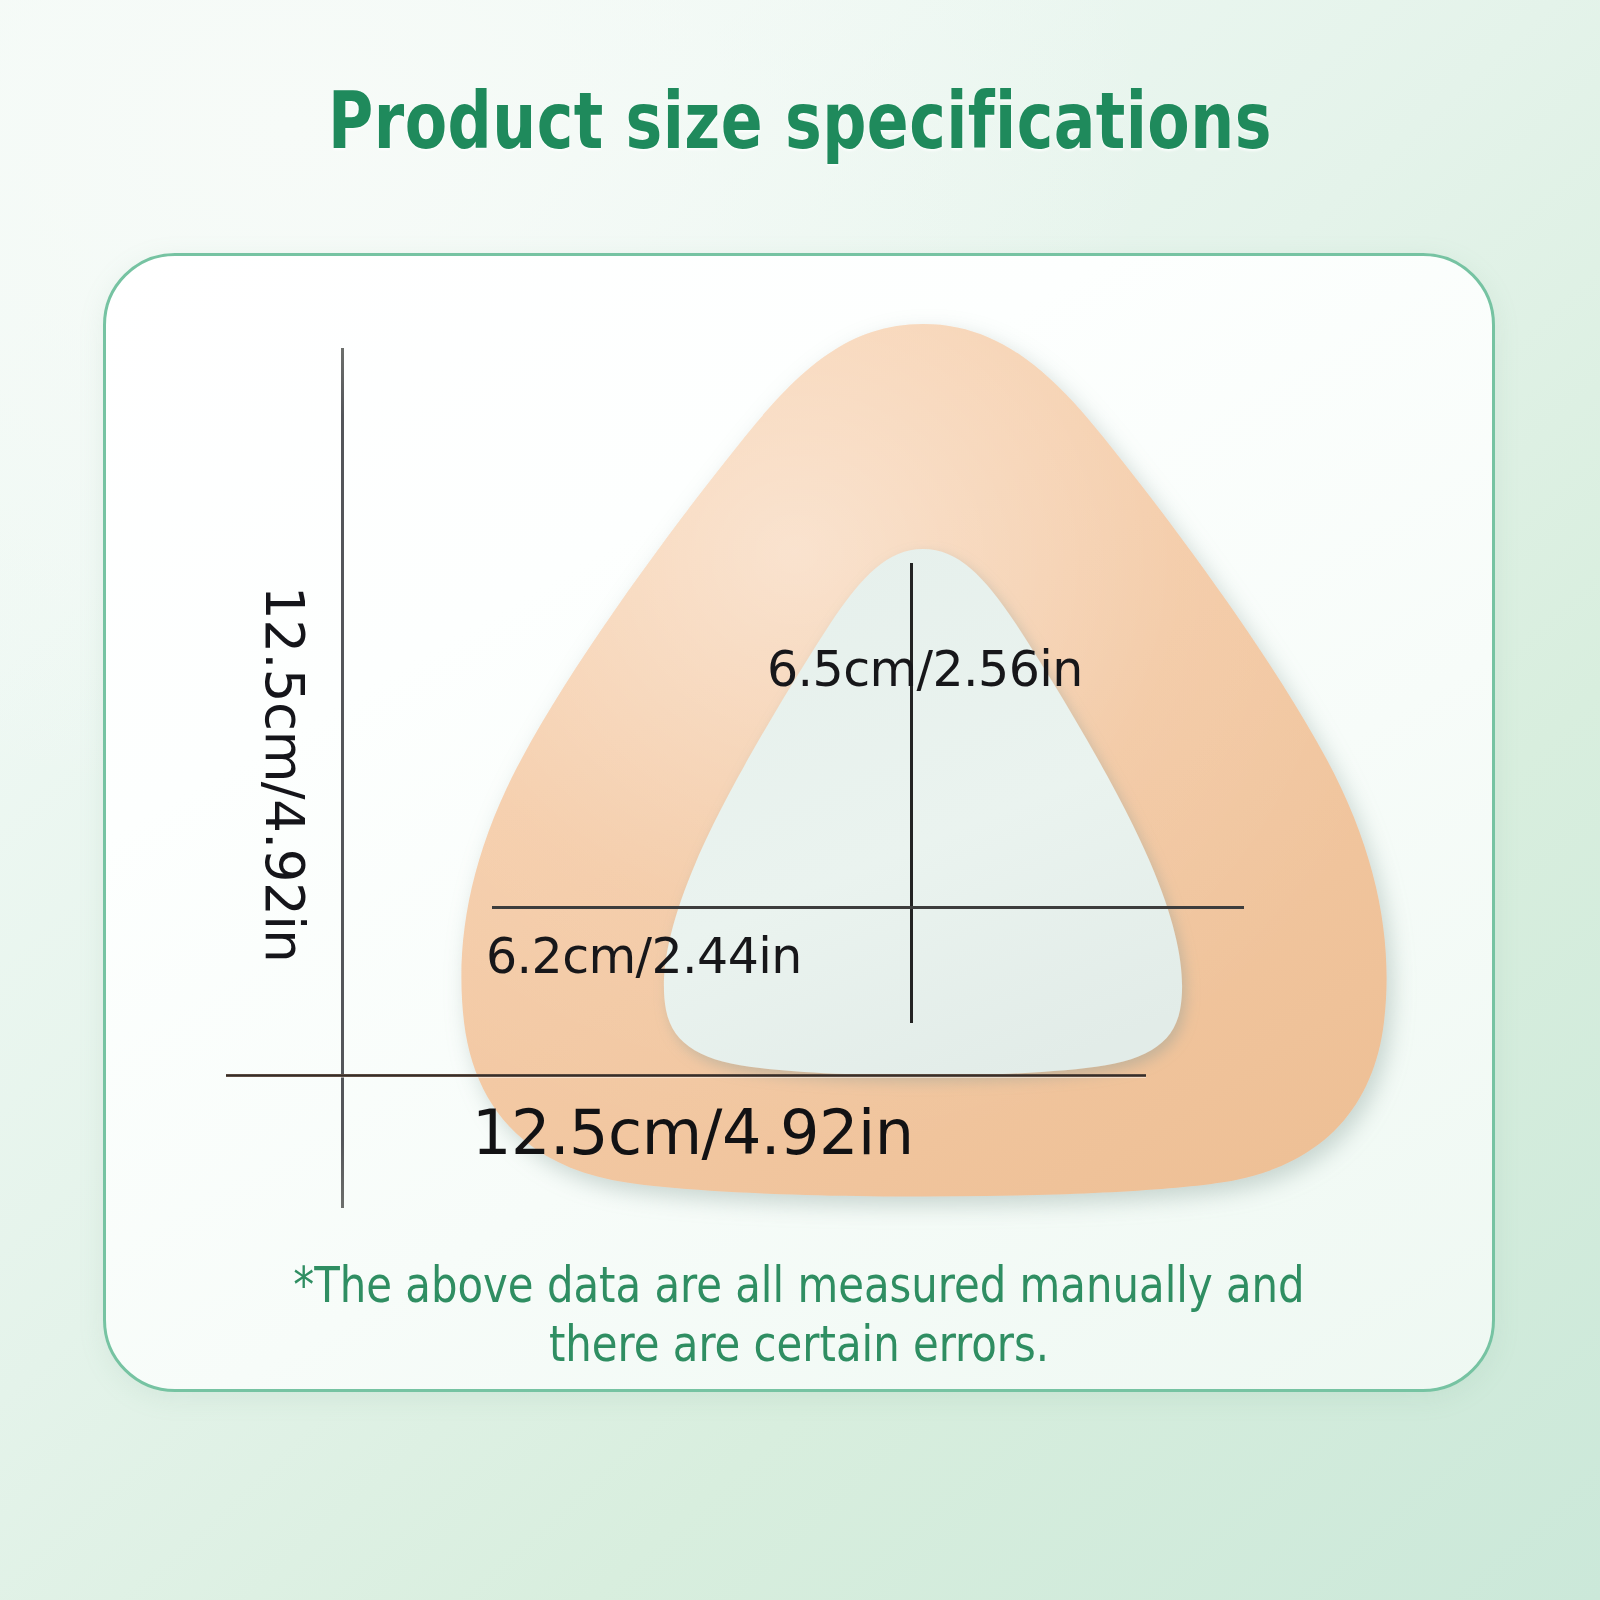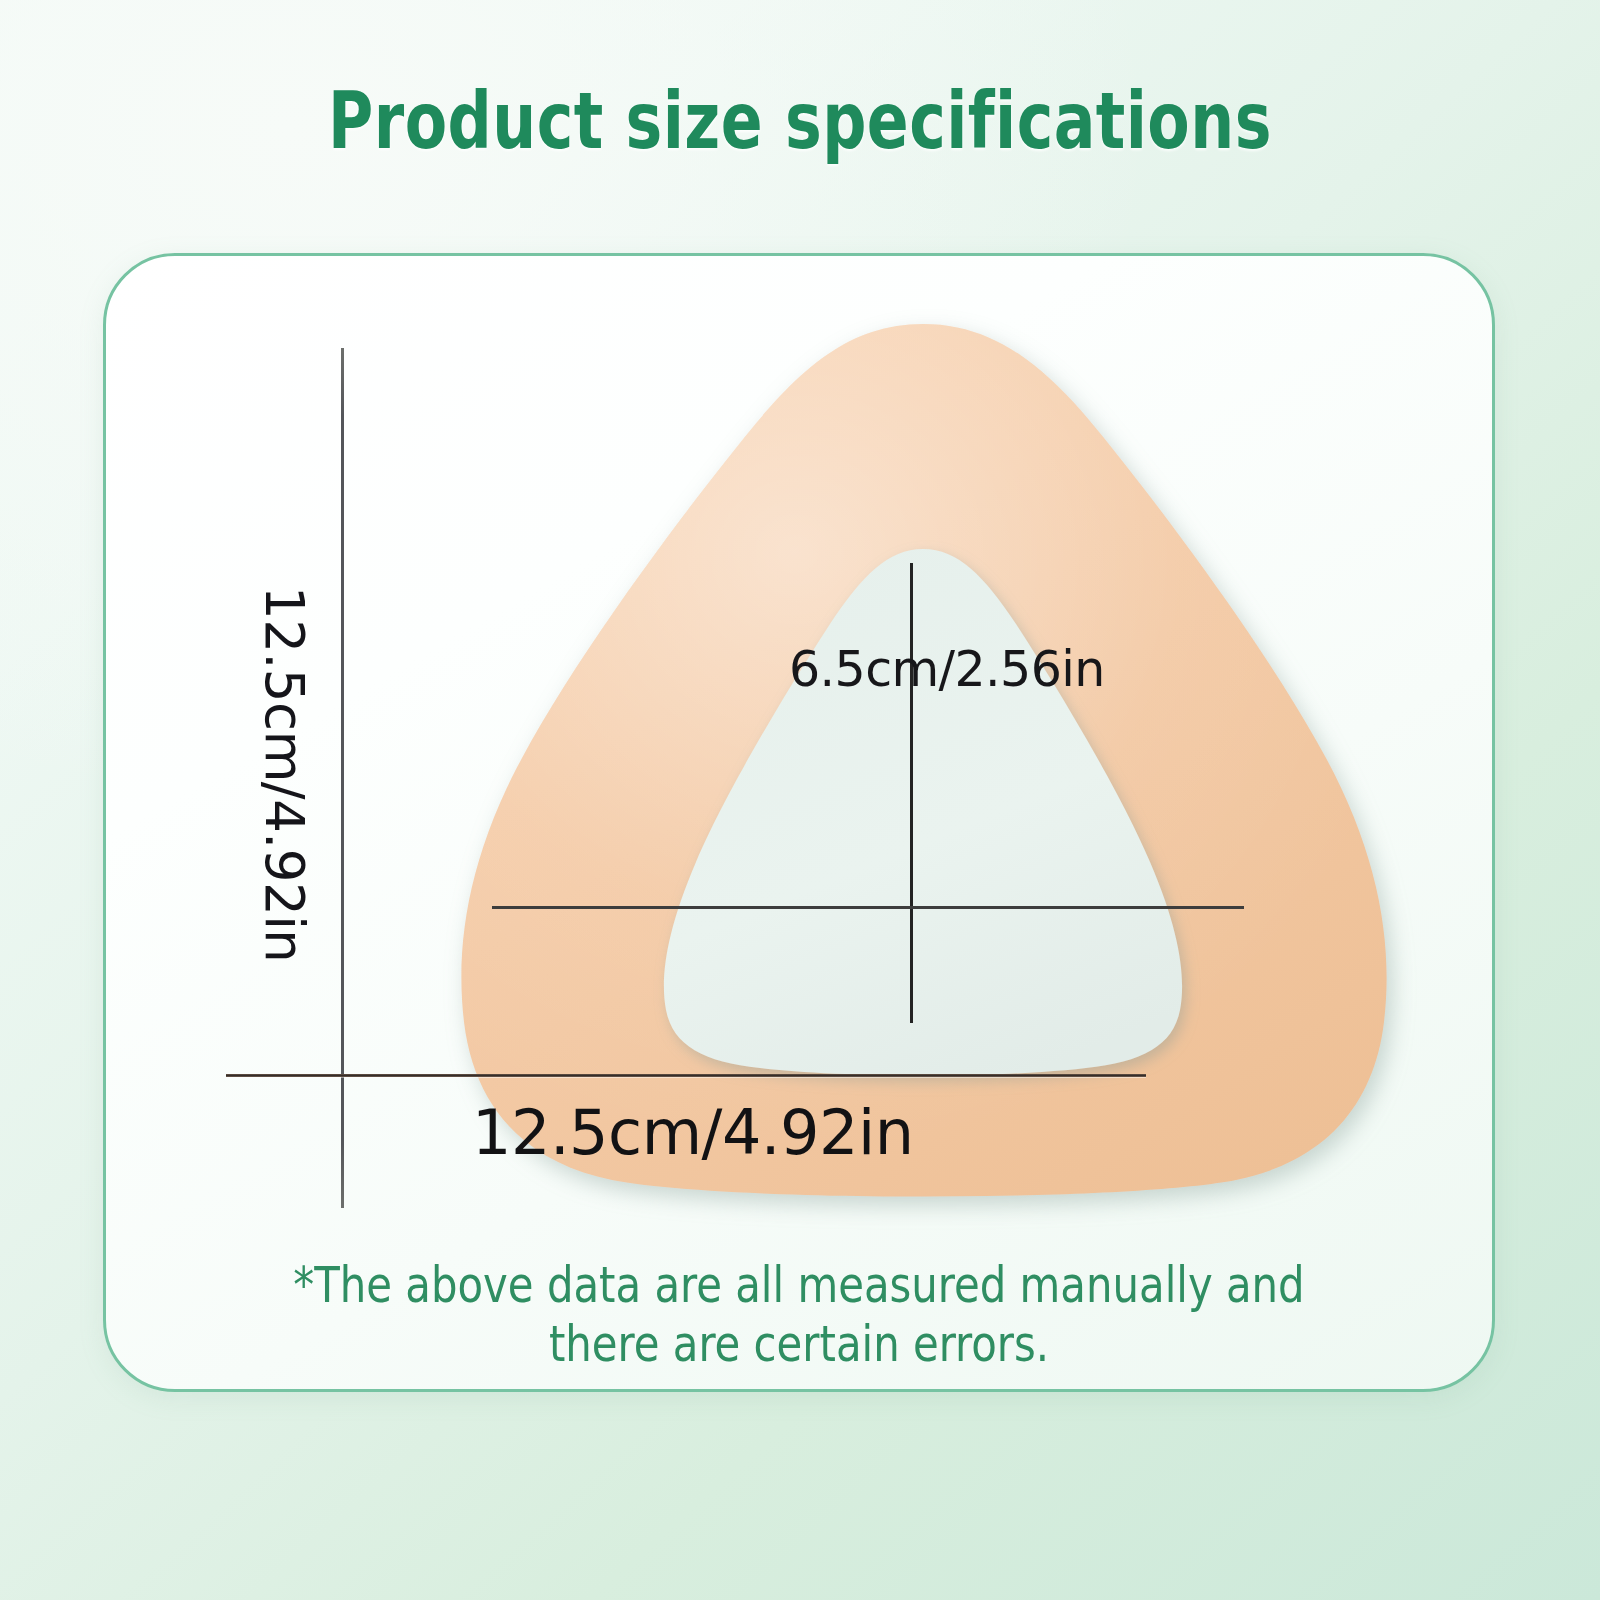--- a/index.html
+++ b/index.html
@@ -90,21 +90,21 @@
     color:#15151a;
   }
 
   
   .line-hole-h {
     left:804px; top:307px;
     width:3px; height:460px;
     background:#232323;
   }
   .label-hole-h {
-    left:683px; top:385px;
+    left:661px; top:385px;
     font-size:49px;
     letter-spacing:-0.6px;
   }
 
   
   .line-hole-w {
     left:386px; top:650px;
     width:422px; height:3px;
     background:#3d3d3d;
   }
@@ -218,19 +218,20 @@
   </div>
 
   <div class="rule-line rule-v ruler-height"></div>
   <div class="meas-label label-height">12.5cm/4.92in</div>
 
   <div class="rule-line rule-v line-hole-h"></div>
   <div class="meas-label label-hole-h">6.5cm/2.56in</div>
 
   <div class="rule-line rule-h line-hole-w"></div>
   <div class="rule-line rule-h line-hole-w2"></div>
+  <div class="meas-label label-hole-w">6.2cm/2.44in</div>
 
   <div class="rule-line rule-h line-width"></div>
   <div class="meas-label label-width">12.5cm/4.92in</div>
 
   <p class="footnote">*The above data are all measured manually and there are certain errors.</p>
 
 </div>
 
 </body></html>

